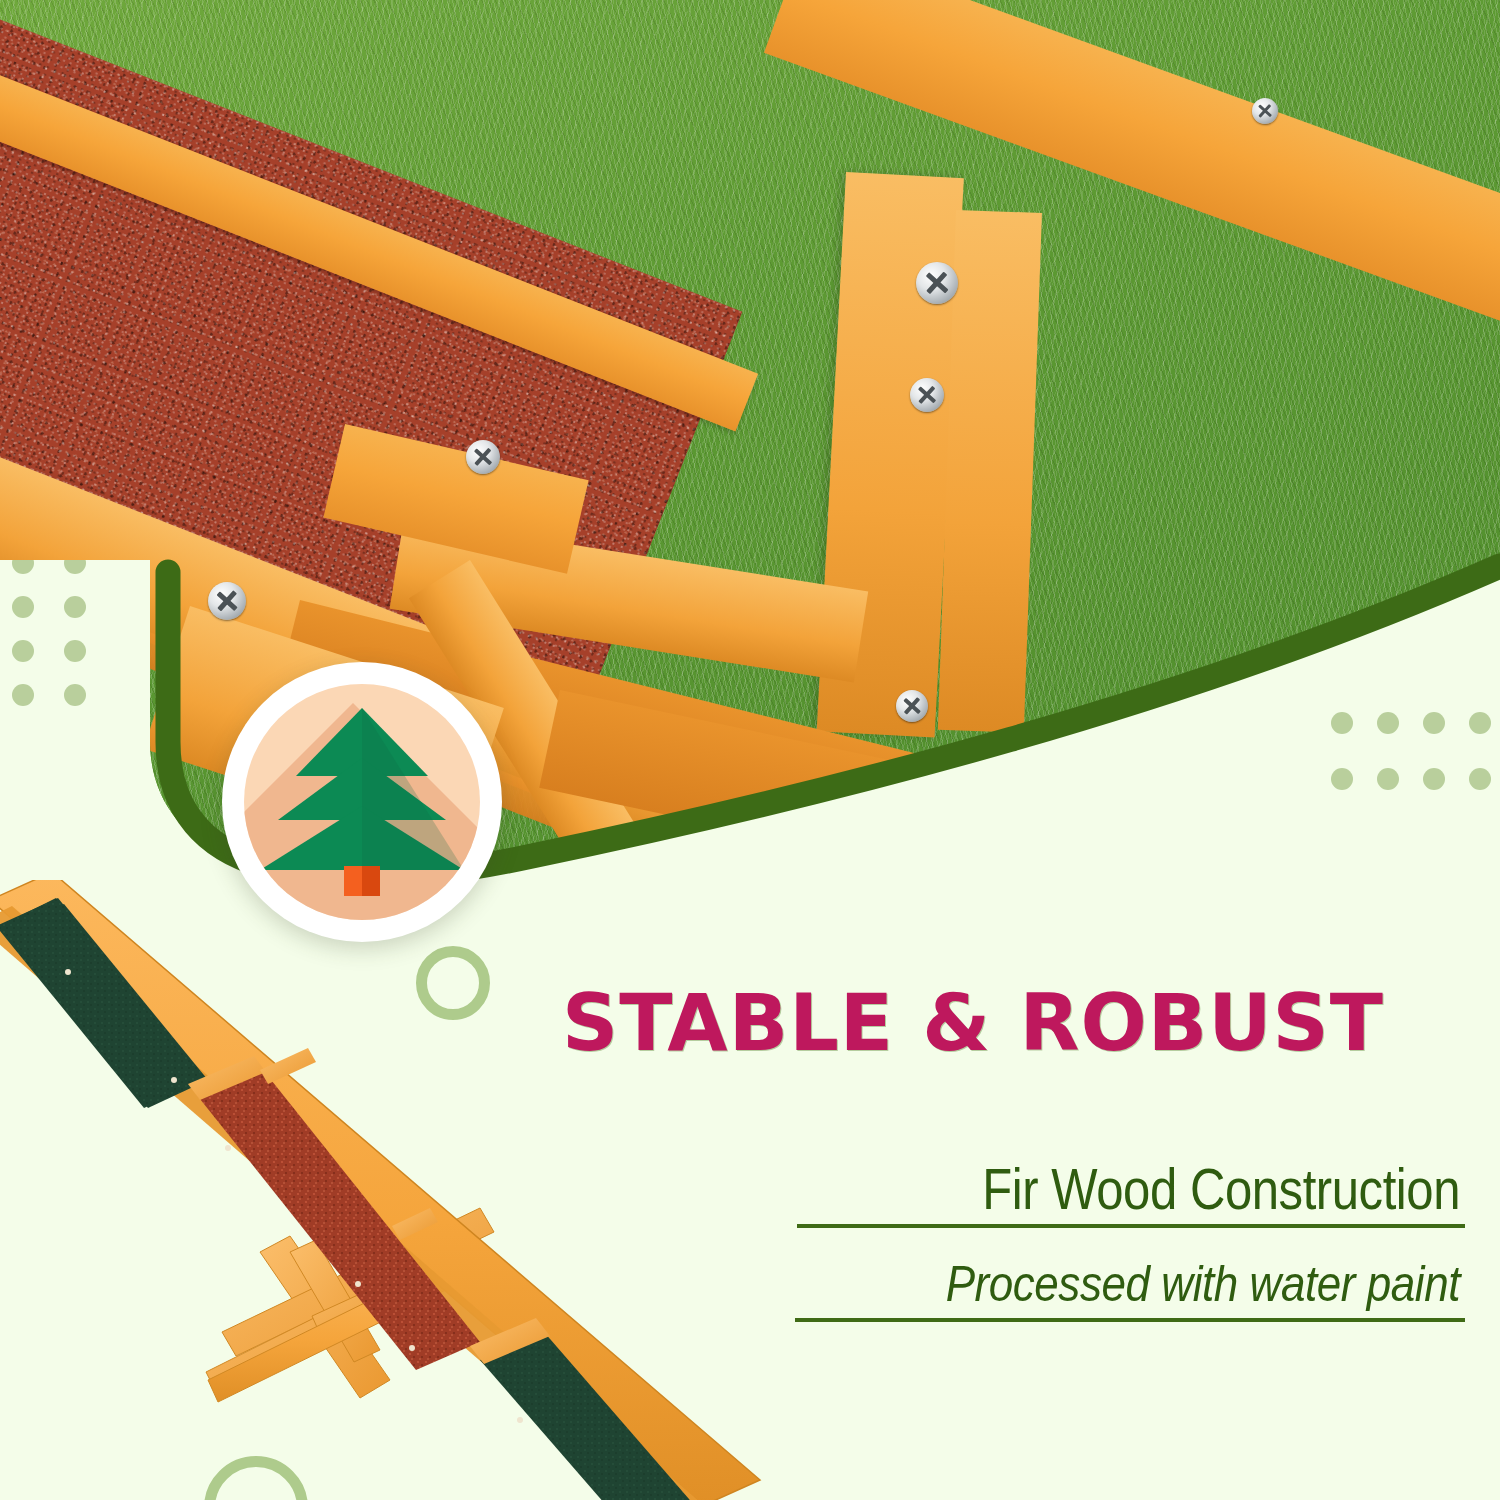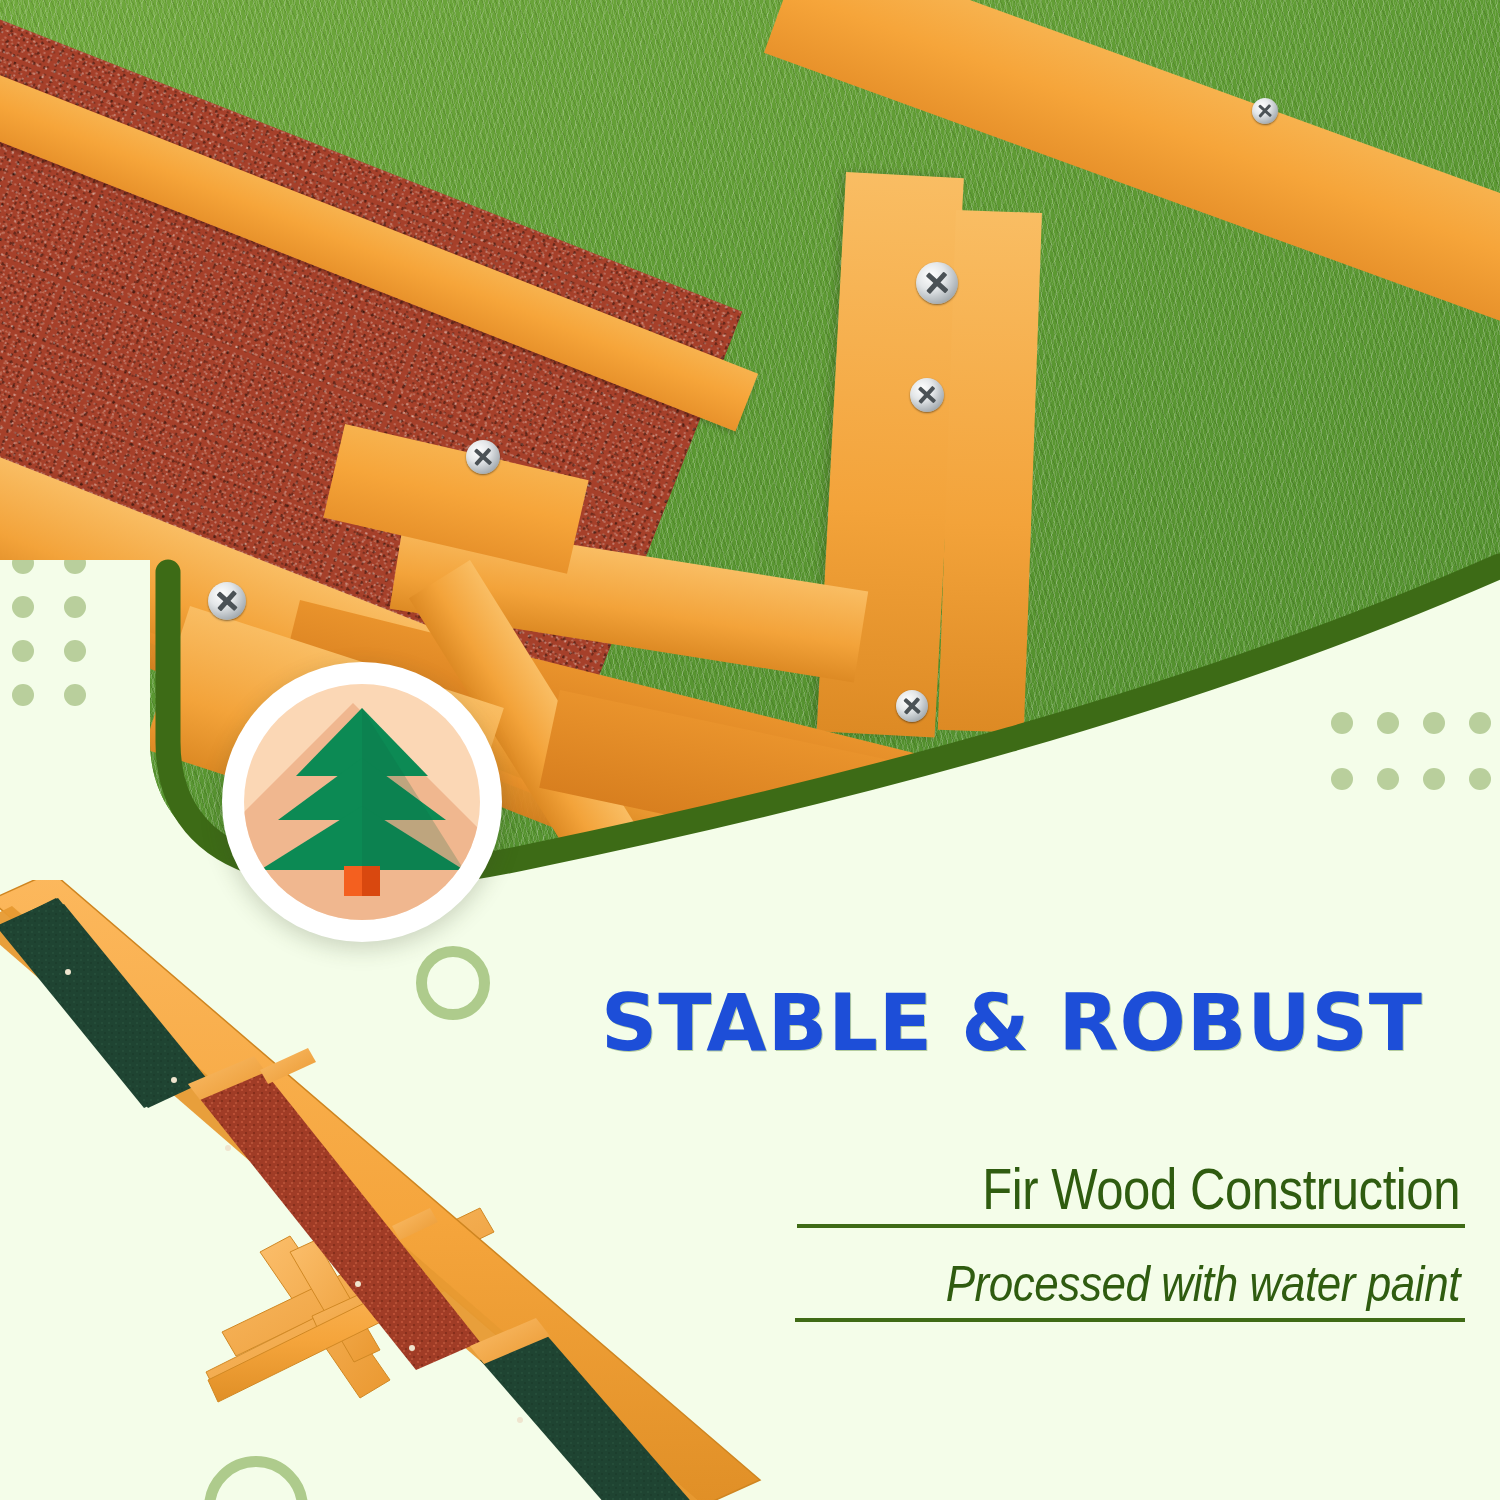--- a/index.html
+++ b/index.html
@@ -91,21 +91,21 @@
   .tree-shade{position:absolute;background:#0c6b43;opacity:.22;}
 
   
   #product{position:absolute;left:-40px;top:880px;width:830px;height:620px;}
 
   
   #headline{
     position:absolute;left:562px;top:984px;width:900px;
     font-family:"DejaVu Sans",sans-serif;
     font-weight:bold;font-size:78px;letter-spacing:1px;
-    color:#1d4ed8;text-align:center;line-height:1;
+    color:#be185d;text-align:left;line-height:1;
     text-shadow:1px 1px 0 rgba(63,115,23,.35);
   }
   .subline{
     position:absolute;width:920px;text-align:right;
     font-family:"Liberation Sans",sans-serif;
     color:#2f5c10;white-space:nowrap;
   }
   #sub1{
     left:540px;top:1156px;font-size:57px;font-weight:400;
     letter-spacing:-.5px;transform:scaleX(.86);transform-origin:100% 50%;

